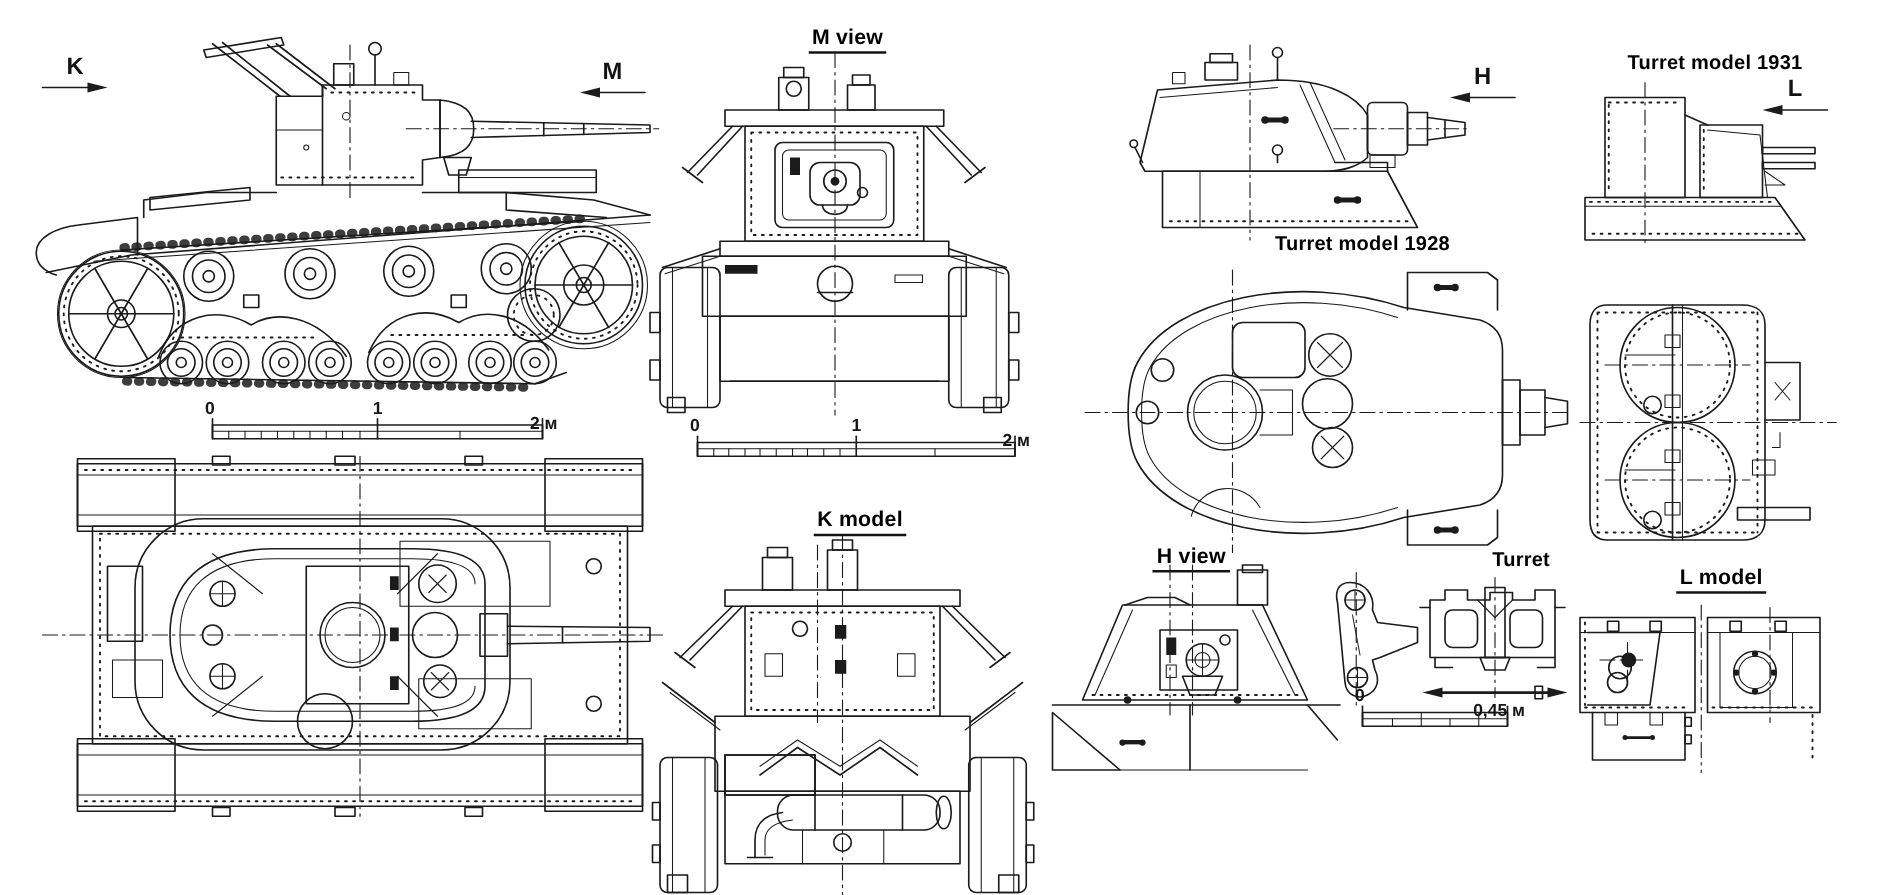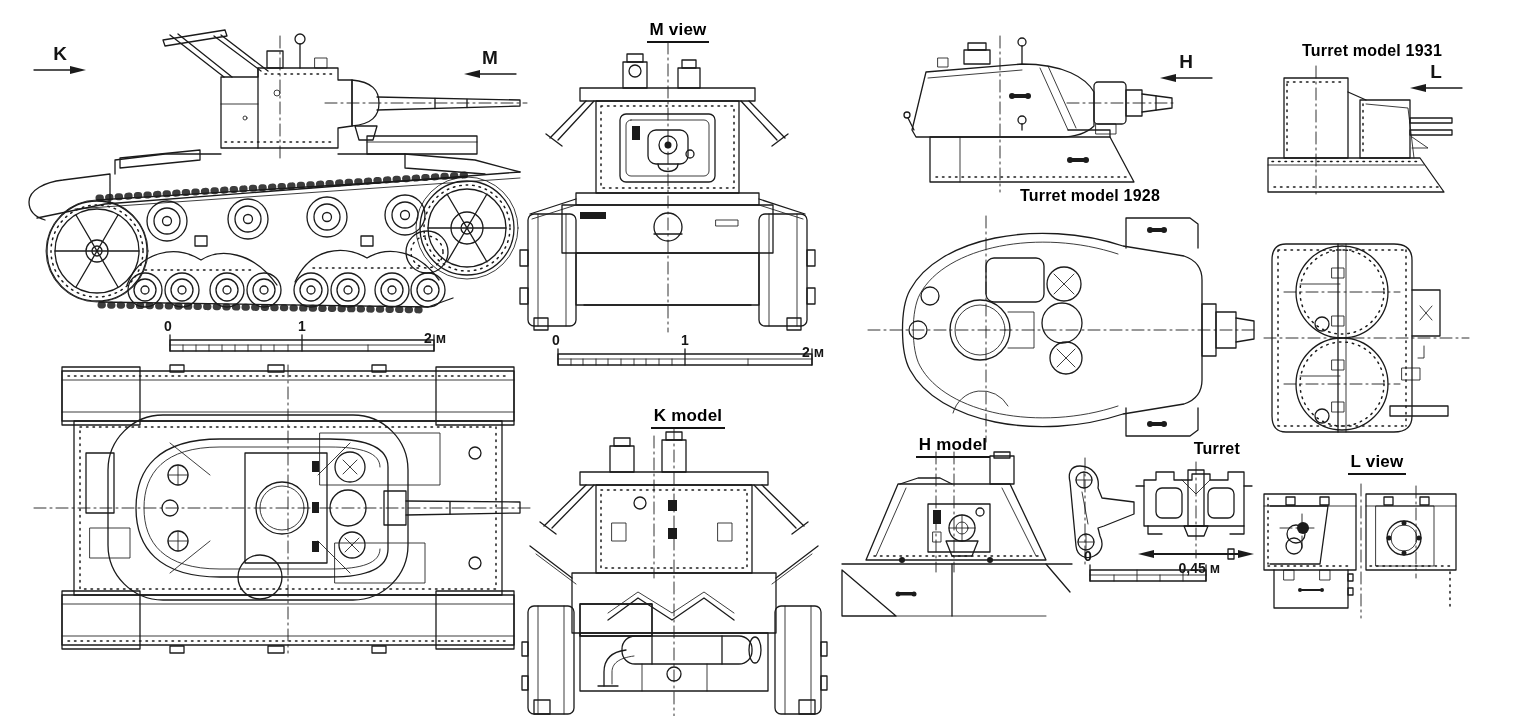--- a/index.html
+++ b/index.html
@@ -512,21 +512,21 @@
     <line class="cl" x1="20" y1="60" x2="136" y2="60"></line>
     <line class="cl" x1="20" y1="152" x2="136" y2="152"></line>
     <path d="M148 58 L176 58 L176 104 L148 104"></path>
     <path class="thin" d="M156 74 L168 88 M156 88 L168 74"></path>
     <rect class="thin" x="138" y="136" width="18" height="12"></rect>
     <rect x="126" y="174" width="58" height="10"></rect>
     <path class="thin" d="M160 114 L160 126 L154 126"></path>
   </svg>
 
   <div class="lbl view-label" style="left:908px;top:435px;width:90px">
-    <span class="ul">H model</span>
+    <span class="ul">H view</span>
   </div>
   <svg style="left:840px;top:452px" width="235" height="168" viewBox="0 0 235 168">
     <line class="cl" x1="96" y1="0" x2="96" y2="120"></line>
     <line class="cl thin" x1="114" y1="0" x2="114" y2="120"></line>
     <rect x="150" y="4" width="24" height="28"></rect>
       <rect x="154" y="0" width="16" height="6"></rect>
     <path d="M60 32 L78 26 L100 26 L112 32"></path>
     <path d="M58 32 L170 32 L206 108 L26 108 Z"></path>
     <path class="thin" d="M66 36 L36 104 M162 36 L196 104"></path>
     <line class="dot thin" x1="34" y1="104" x2="198" y2="104"></line>
@@ -591,21 +591,21 @@
         <line x1="118" y1="0" x2="118" y2="16"></line>
       <line class="thin" x1="2" y1="10" x2="118" y2="10"></line>
       <line class="thin" x1="26" y1="10" x2="26" y2="16"></line>
       <line class="thin" x1="49" y1="5" x2="49" y2="16"></line>
       <line class="thin" x1="72" y1="10" x2="72" y2="16"></line>
       <line class="thin" x1="95" y1="5" x2="95" y2="16"></line>
     </svg>
   </div>
 
   <div class="lbl view-label" style="left:1332px;top:452px;width:90px">
-    <span class="ul">L view</span>
+    <span class="ul">L model</span>
   </div>
   <svg style="left:1258px;top:478px" width="205" height="142" viewBox="0 0 205 142">
     <line class="cl" x1="103" y1="6" x2="103" y2="140"></line>
     <g>
       <rect x="6" y="16" width="92" height="76"></rect>
       <line class="thin" x1="6" y1="28" x2="98" y2="28"></line>
       <rect x="28" y="19" width="9" height="8"></rect>
         <rect x="62" y="19" width="9" height="8"></rect>
       <line class="dot thin" x1="10" y1="88" x2="94" y2="88"></line>
       <line class="dot thin" x1="10" y1="20" x2="10" y2="86"></line>

